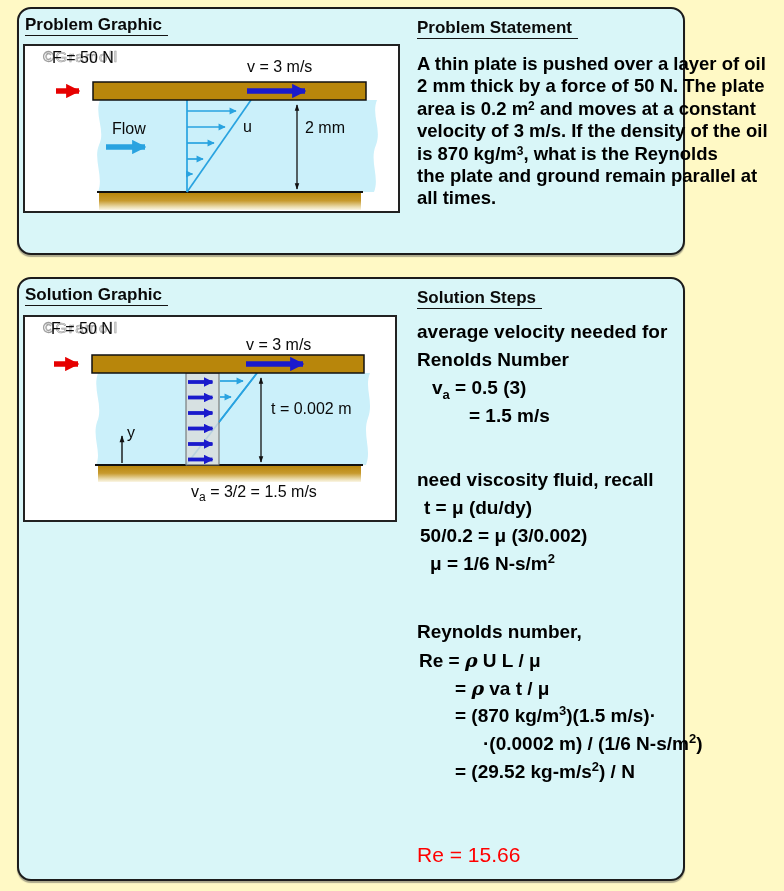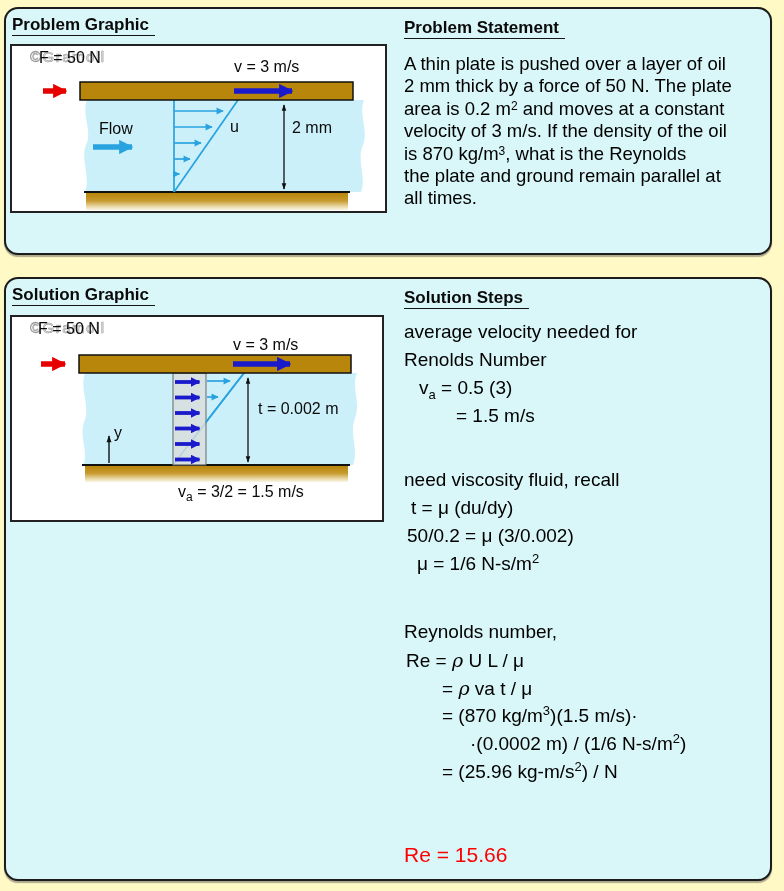--- a/index.html
+++ b/index.html
@@ -1,34 +1,34 @@
 <!DOCTYPE html>
 <html><head>
 <meta charset="utf-8">
 <style>
   html,body{margin:0;padding:0;}
   body{font-family:"Liberation Sans",sans-serif;background:#e8e8e8;}
   #page{position:relative;width:784px;height:891px;background:#FFF9C5;overflow:hidden;}
-  .panel{position:absolute;left:4px;width:768px;background:#D9F6F8;border:2px solid #1c1c1c;
+  .panel{position:absolute;left:17px;width:668px;background:#D9F6F8;border:2px solid #1c1c1c;
          border-radius:14px;box-sizing:border-box;box-shadow:0 2px 1px rgba(70,70,70,.45);}
   #panel-problem{top:7px;height:248px;}
   #panel-solution{top:277px;height:604px;}
   .g-title{position:absolute;font-size:17px;font-weight:bold;color:#0a0a0a;white-space:pre;}
   .g-title .ul{border-bottom:1.8px solid #141414;padding-right:6px;padding-bottom:1px;}
   .diagram-box{position:absolute;background:#ffffff;border:2px solid #222;box-sizing:border-box;}
   svg{display:block;}
   .svg-label{font-family:"Liberation Sans",sans-serif;font-size:16px;fill:#0a0a0a;}
   .watermark{font-family:"Liberation Sans",sans-serif;font-size:15px;letter-spacing:1.5px;
              fill:#c9c9c9;fill-opacity:.55;stroke:#9b9b9b;stroke-width:.6;}
   
   .stmt{position:absolute;left:405px;top:51px;color:#000;}
   .stmt-line{white-space:pre;font-size:18.5px;line-height:22.4px;height:22.4px;}
   .steps{position:absolute;left:405px;top:316px;color:#000;}
   .step-line{white-space:pre;font-size:19px;line-height:28px;height:28px;}
-  .seg{display:inline;}
+  .seg{display:inline;font-weight:bold;}
   .sup{font-size:13px;position:relative;top:-7px;}
   .sub{font-size:13px;position:relative;top:5px;}
   .stmt .sup{font-size:12px;top:-5px;}
   .rho{font-family:"DejaVu Serif",serif;font-style:italic;}
   .result{position:absolute;left:405px;top:841px;font-size:21px;color:#FF0000;white-space:pre;}
 </style>
 </head>
 <body>
 
 <div id="page">
@@ -167,17 +167,17 @@
         <div class="step-line" style="margin-left: 52px;"><span class="seg">= 1.5 m/s</span></div>
         <div class="step-line" style="margin-top: 36px;"><span class="seg">need viscosity fluid, recall</span></div>
         <div class="step-line" style="margin-left: 7px;"><span class="seg">t = μ (du/dy)</span></div>
         <div class="step-line" style="margin-left: 3px;"><span class="seg">50/0.2 = μ (3/0.002)</span></div>
         <div class="step-line" style="margin-left: 13px;"><span class="seg">μ = 1/6 N-s/m</span><span class="seg sup">2</span></div>
         <div class="step-line" style="margin-top: 40px;"><span class="seg">Reynolds number,</span></div>
         <div class="step-line" style="margin-left: 2px;"><span class="seg">Re = </span><span class="seg rho">ρ</span><span class="seg"> U L / μ</span></div>
         <div class="step-line" style="margin-left: 38px;"><span class="seg">= </span><span class="seg rho">ρ</span><span class="seg"> va t / μ</span></div>
         <div class="step-line" style="margin-left: 38px;"><span class="seg">= (870 kg/m</span><span class="seg sup">3</span><span class="seg">)(1.5 m/s)·</span></div>
         <div class="step-line" style="margin-left: 66px;"><span class="seg">·(0.0002 m) / (1/6 N-s/m</span><span class="seg sup">2</span><span class="seg">)</span></div>
-        <div class="step-line" style="margin-left: 38px;"><span class="seg">= (25.96 kg-m/s</span><span class="seg sup">2</span><span class="seg">) / N</span></div>
+        <div class="step-line" style="margin-left: 38px;"><span class="seg">= (29.52 kg-m/s</span><span class="seg sup">2</span><span class="seg">) / N</span></div>
       </div>
     <div class="result" style="left:398px;top:564px;">Re = 15.66</div>
   </div>
 </div>
 
 </body></html>

